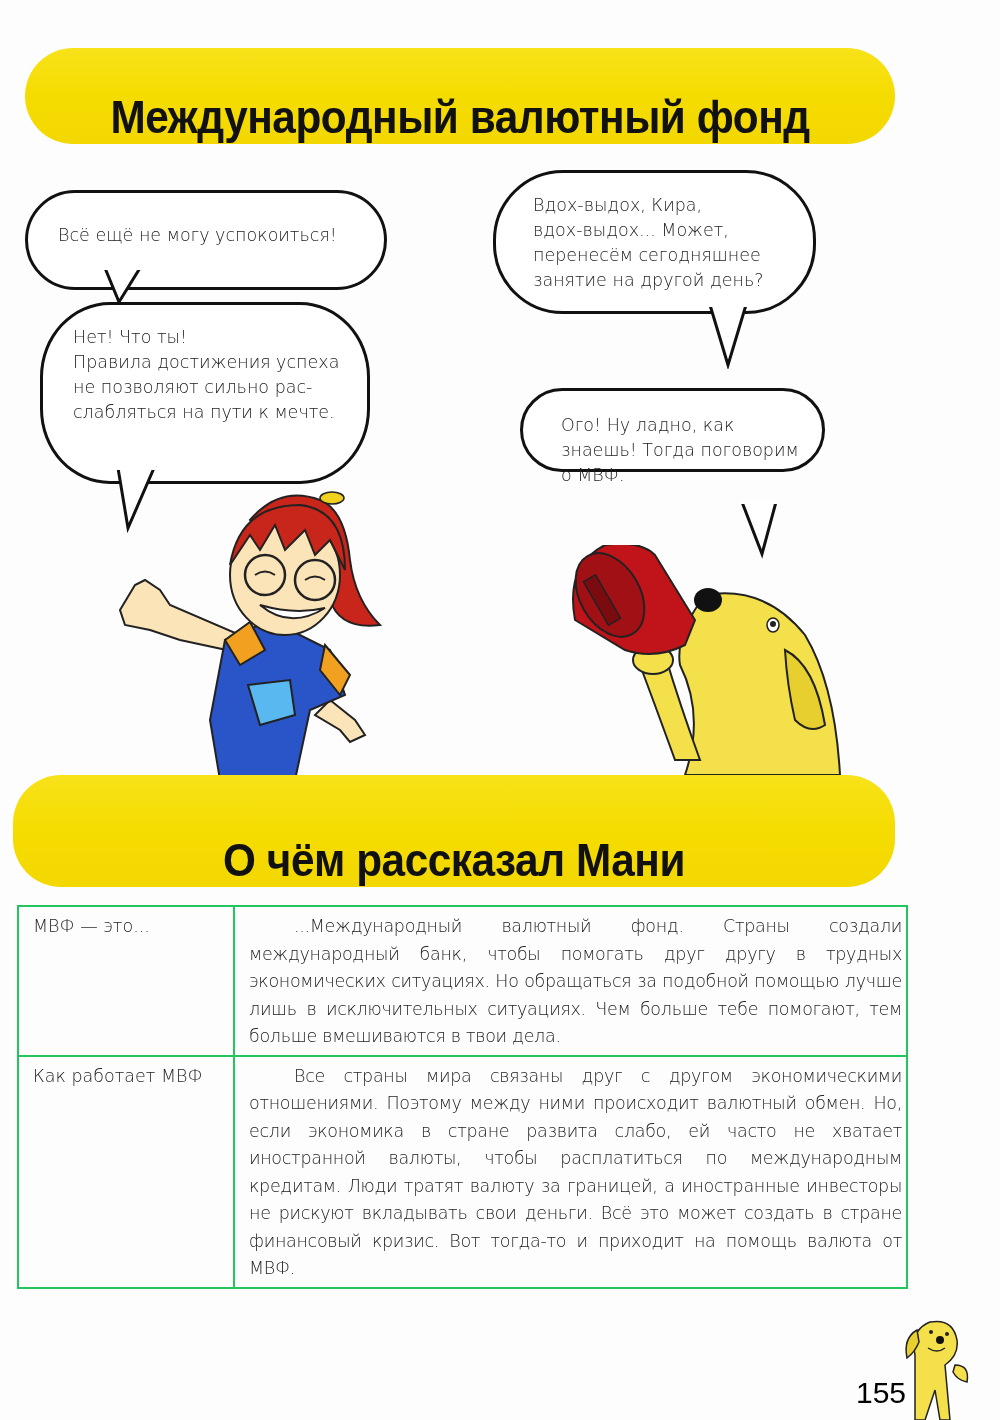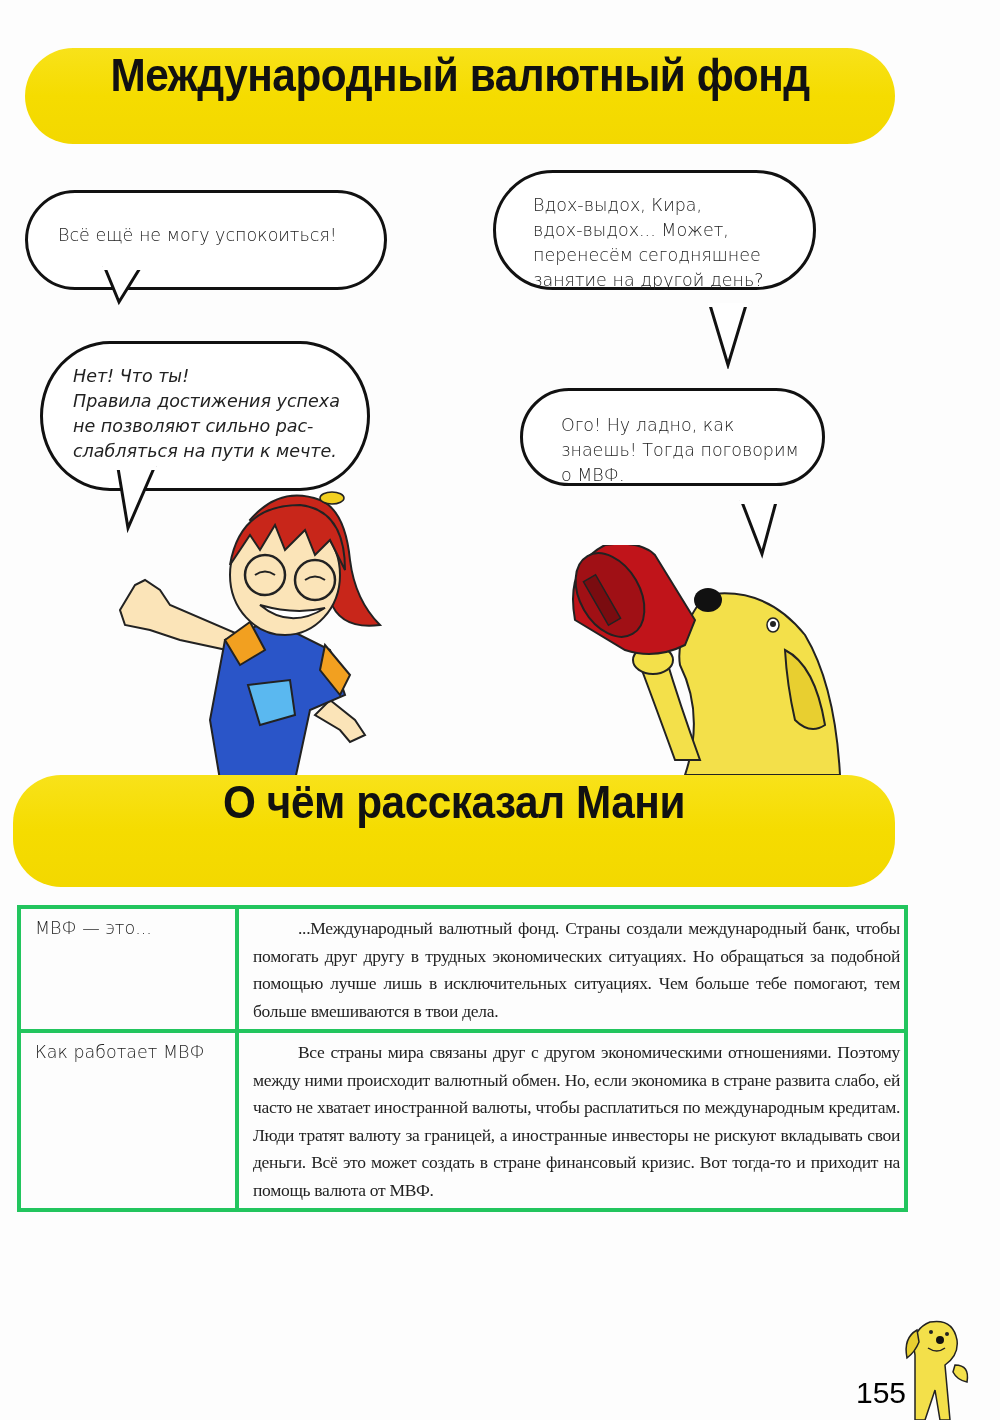--- a/index.html
+++ b/index.html
@@ -6,21 +6,21 @@
   body {
     width: 1000px; height: 1420px; position: relative; overflow: hidden;
     background: #fdfdfd;
     font-family: "DejaVu Sans", sans-serif;
     color: #1a1a1a;
   }
   .banner {
     position: absolute; left: 25px; width: 870px; height: 96px;
     border-radius: 48px;
     background: linear-gradient(180deg, #f8e21a 0%, #f5dc00 50%, #f3d800 100%);
-    display: flex; align-items: flex-start; justify-content: center;
+    display: flex; align-items: flex-end; justify-content: center;
   }
   .banner-1 { top: 48px; }
   .banner-2 { top: 775px; height: 112px; left: 13px; width: 882px; }
   .banner-title {
     font-family: "Liberation Sans", sans-serif;
     font-weight: bold; font-size: 46px; color: #111;
     letter-spacing: -0.5px; transform: scaleX(0.92);
   }
   .bubble {
     position: absolute;
@@ -28,41 +28,41 @@
     border-radius: 50%;
     box-sizing: border-box;
     font-family: "DejaVu Sans", sans-serif;
     font-weight: 300;
     font-size: 17.5px; line-height: 25px; color: #222;
   }
   .bubble-text { position: absolute; white-space: pre-line; }
   .tail { position: absolute; }
   .b1 { left: 25px; top: 172px; width: 362px; height: 100px; border-radius: 50px/50px; margin-top: 18px; }
   .b1 .bubble-text { left: 30px; top: 30px; }
-  .b2 { left: 40px; top: 341px; width: 330px; height: 150px; border-radius: 70px/75px; font-style: italic; }
+  .b2 { left: 40px; top: 302px; width: 330px; height: 182px; border-radius: 70px/75px; }
   .b2 .bubble-text { left: 30px; top: 20px; }
-  .b3 { left: 493px; top: 170px; width: 323px; height: 120px; border-radius: 70px/70px; }
+  .b3 { left: 493px; top: 170px; width: 323px; height: 144px; border-radius: 70px/70px; }
   .b3 .bubble-text { left: 37px; top: 20px; }
-  .b4 { left: 520px; top: 388px; width: 305px; height: 98px; border-radius: 60px/60px; }
+  .b4 { left: 520px; top: 388px; width: 305px; height: 84px; border-radius: 60px/60px; }
   .b4 .bubble-text { left: 38px; top: 22px; }
 
   .illus { position: absolute; }
 
   .info-table {
     position: absolute; left: 17px; top: 905px; width: 891px;
     border-collapse: collapse;
     font-family: "DejaVu Sans", sans-serif;
     font-size: 17.5px; line-height: 27.5px; color: #222;
   }
   .info-table td {
-    border: 4px solid #22c55e; vertical-align: top;
+    border: 2px solid #22c55e; vertical-align: top;
     padding: 6px 4px 4px 14px;
   }
   .info-table td.term { width: 196px; font-weight: 300; }
-  .info-table td.desc { text-align: justify; text-indent: 45px; font-weight: 300; letter-spacing: -0.3px; font-family: Liberation Serif, serif;}
+  .info-table td.desc { text-align: justify; text-indent: 45px; font-weight: 300; letter-spacing: -0.3px;}
   .page-number {
     position: absolute; left: 856px; top: 1376px;
     font-family: "Liberation Sans", sans-serif; font-size: 30px; color: #000000;
   }
 </style>
 </head>
 <body>
 
 <div class="banner banner-1">
   <span class="banner-title">Международный валютный фонд</span>

